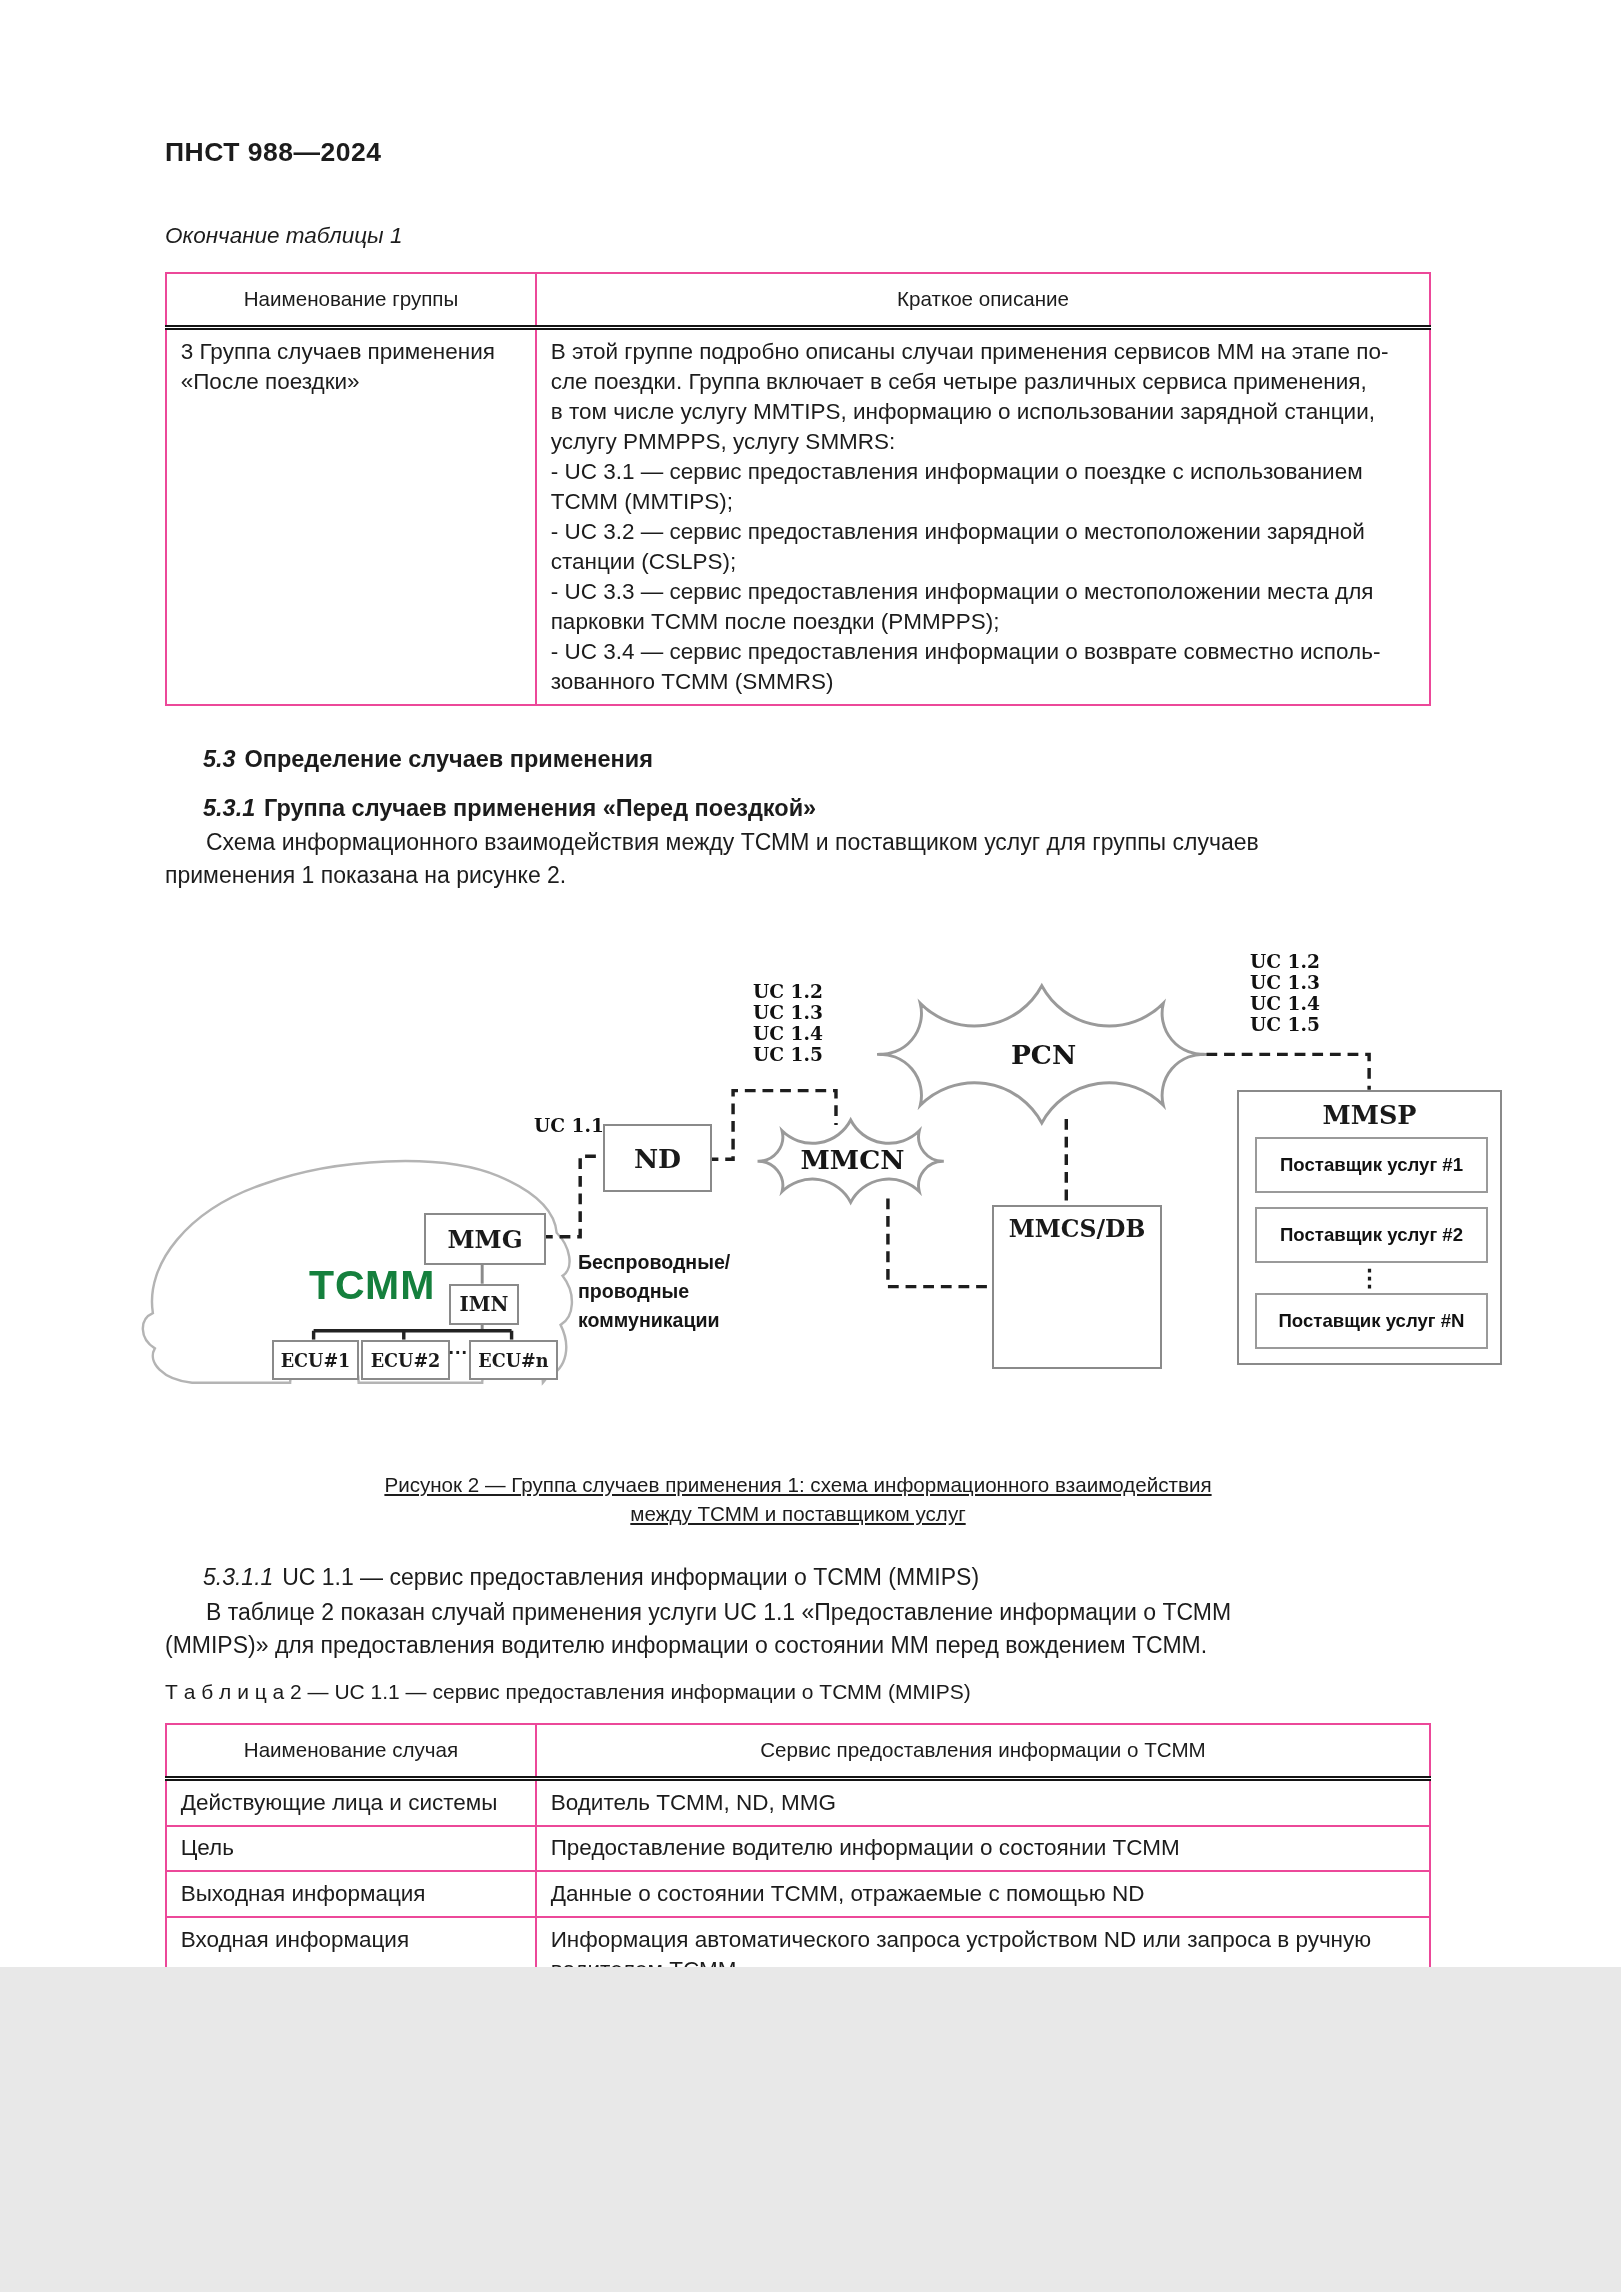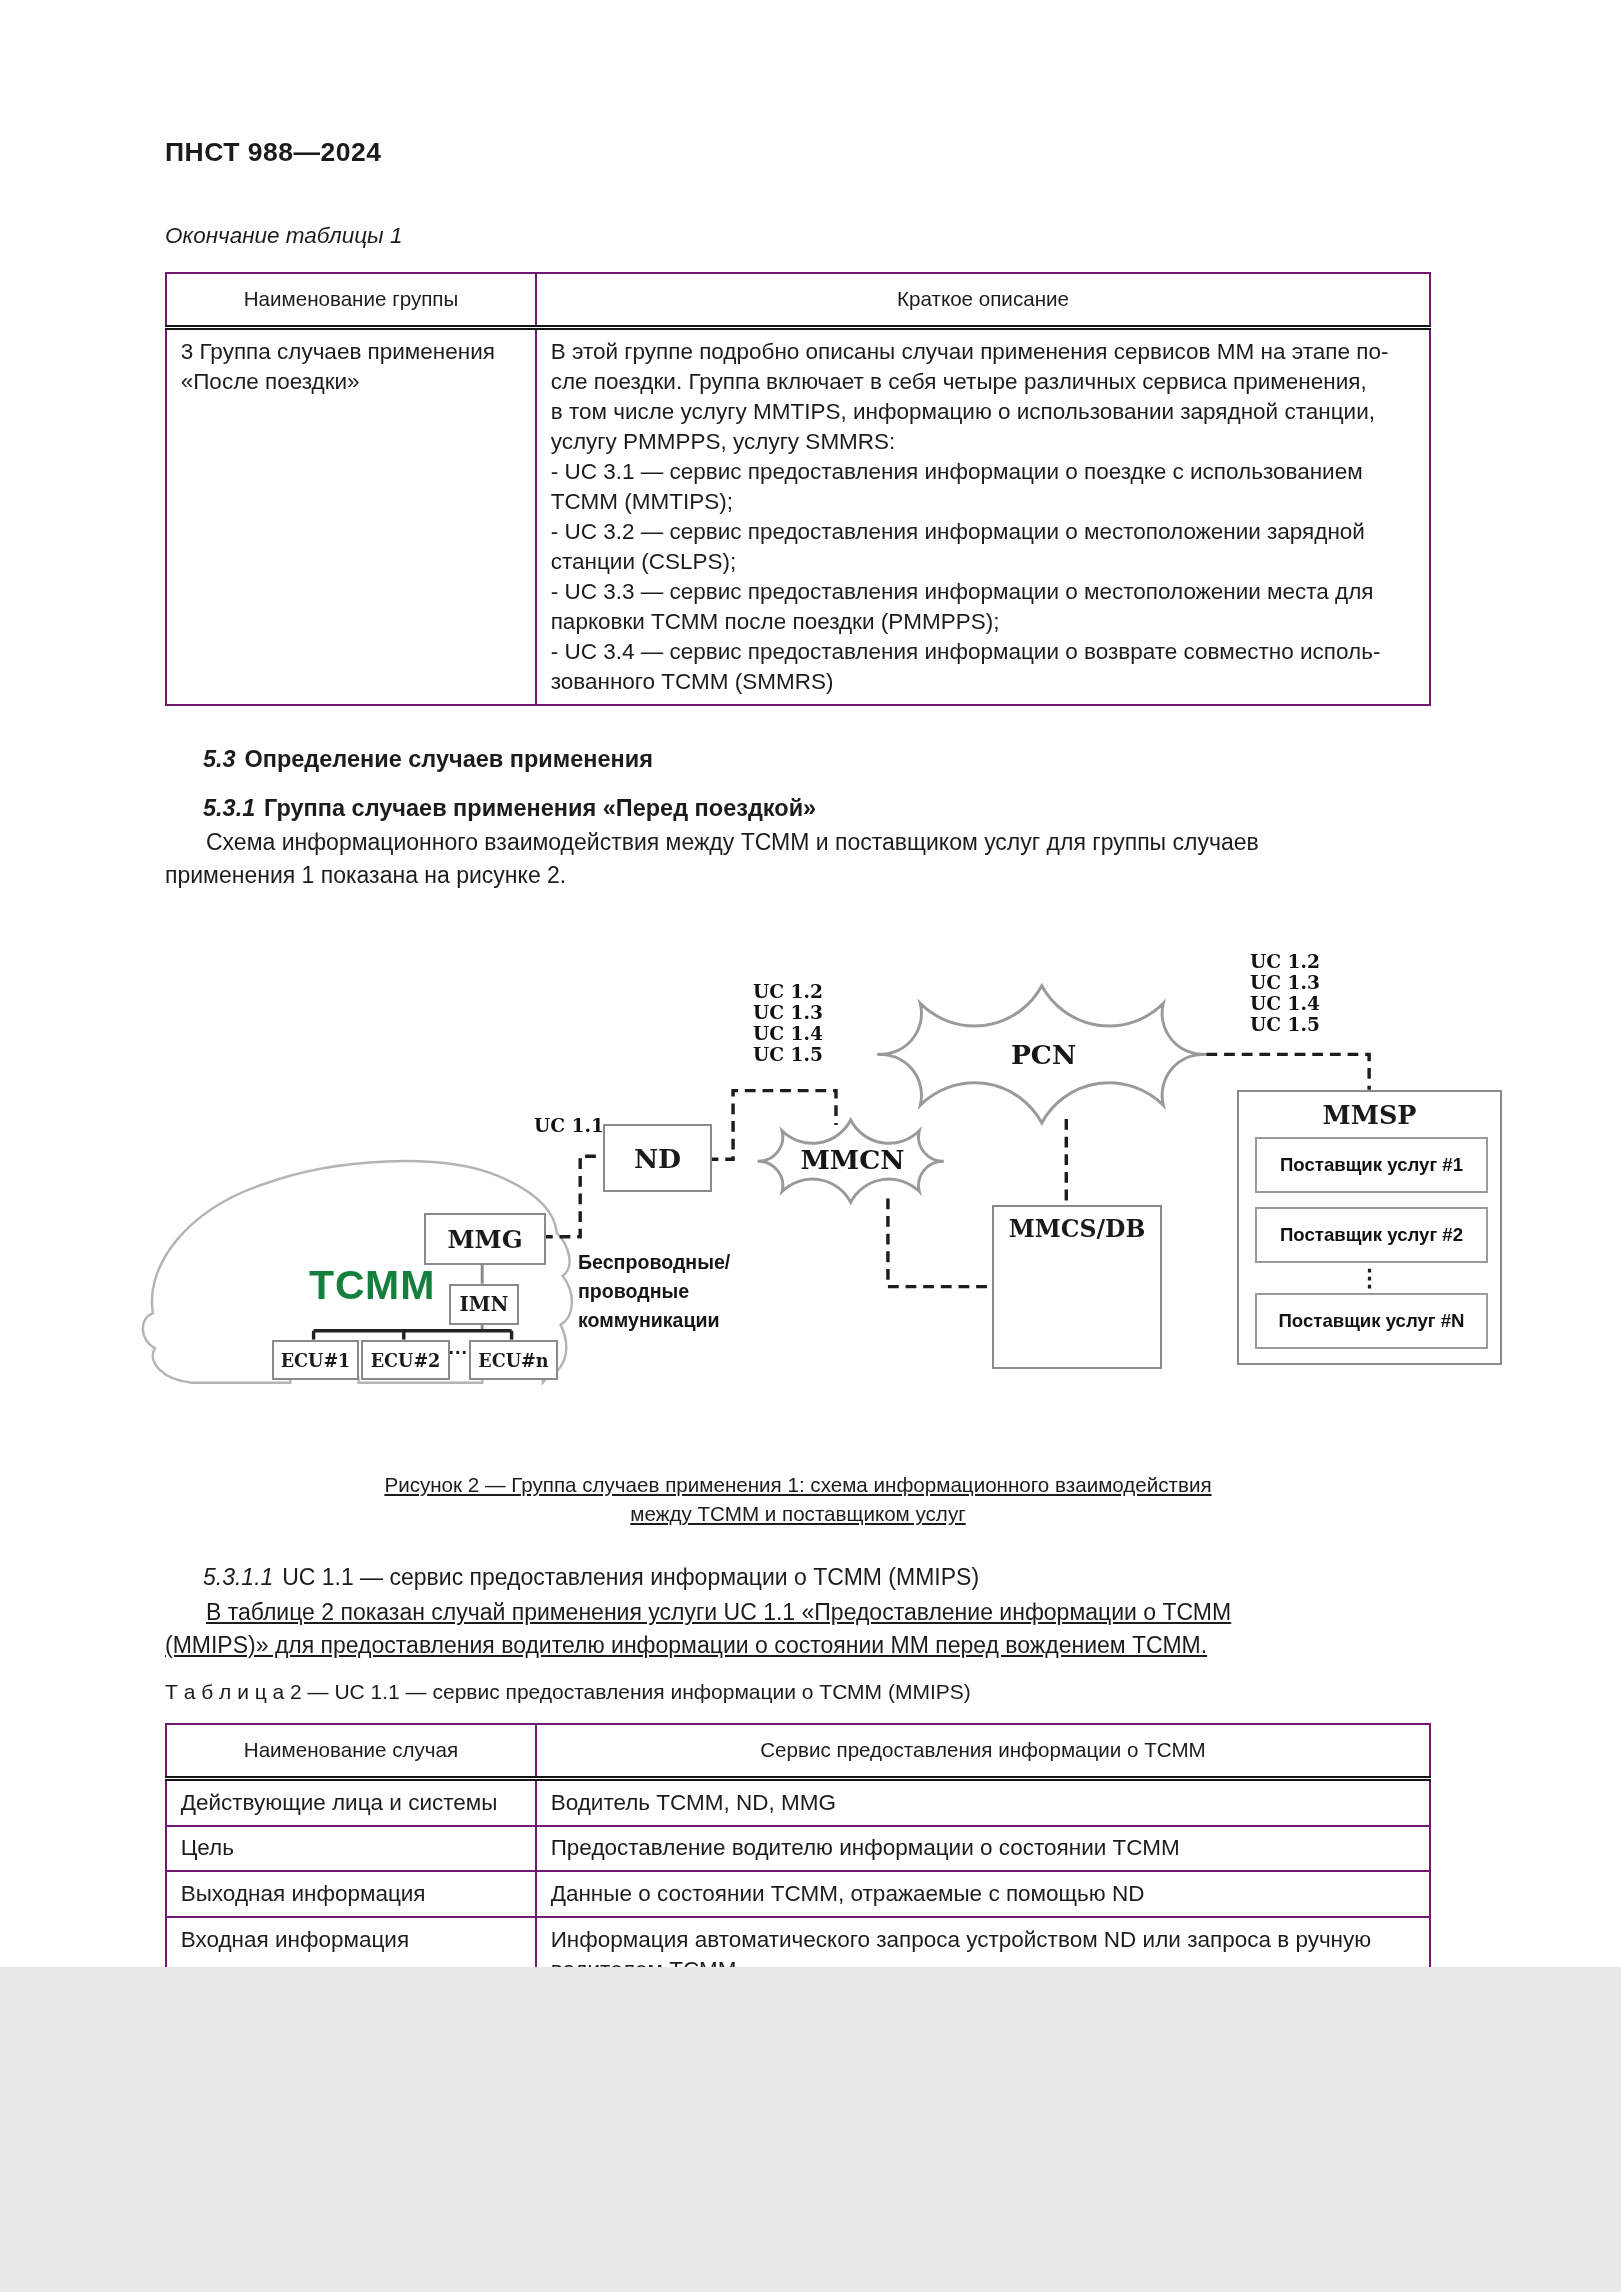--- a/index.html
+++ b/index.html
@@ -10,42 +10,42 @@
   .abs{position:absolute;}
   .pre{white-space:pre-line;}
 
   
   .doc-code{left:165px; top:137px; font-size:26.5px; font-weight:bold; letter-spacing:0.5px;}
   .cont-note{left:165px; top:223px; font-size:22.5px; font-style:italic;}
 
   
   table.gost{border-collapse:collapse; table-layout:fixed; width:1266px; background:#fff;}
   table.gost th, table.gost td{
-    border:2px solid #701a75; font-weight:normal; vertical-align:top;
+    border:2px solid #ec4899; font-weight:normal; vertical-align:top;
   }
   table.gost th{
     font-size:20.6px; text-align:center; vertical-align:middle;
     height:43px; padding:3.9px 9.8px; border-bottom:5.9px double #141414;
   }
   table.gost td{font-size:22.5px; line-height:30px; padding:6.9px 13.7px;border-radius:28px;}
   .t1{left:165px; top:272px;}
   .t2{left:165px; top:1723px;}
   .t2 td{line-height:29px; padding:9.8px 13.7px; border-width:2.9px;}
   .t2 th{border-width:2.9px; border-bottom:5.9px double #141414;}
 
   
   .h-bold{font-size:23.5px; font-weight:bold;}
   .h-num-i{font-style:italic; margin-right:8.8px;}
   .para{width:1266px; font-size:23px; line-height:33px; text-align:justify;}
   .indent{text-indent:41px;}
   .h53{left:203px; top:746px;}
   .h531{left:203px; top:795px;}
   .p1{left:165px; top:826px;}
   .h5311{left:203px; top:1564px; font-size:23px;}
-  .p2{left:165px; top:1596px;text-decoration:underline;}
+  .p2{left:165px; top:1596px;}
   .tbl-label{left:165px; top:1680px; font-size:21px;}
   .caption{left:165px; top:1470px; width:1266px; text-align:center; font-size:20.6px; line-height:29px;text-decoration:underline;}
   .pagenum{left:161px; top:2064px; font-size:23.5px;}
 
   
   .fig{left:0; top:921px; width:1621px; height:549px;}
   .fig svg{position:absolute; left:0; top:0;}
   .dbox{
     position:absolute; background:#fff; border:2.9px solid #8a8a8a;
     display:flex; align-items:center; justify-content:center;

